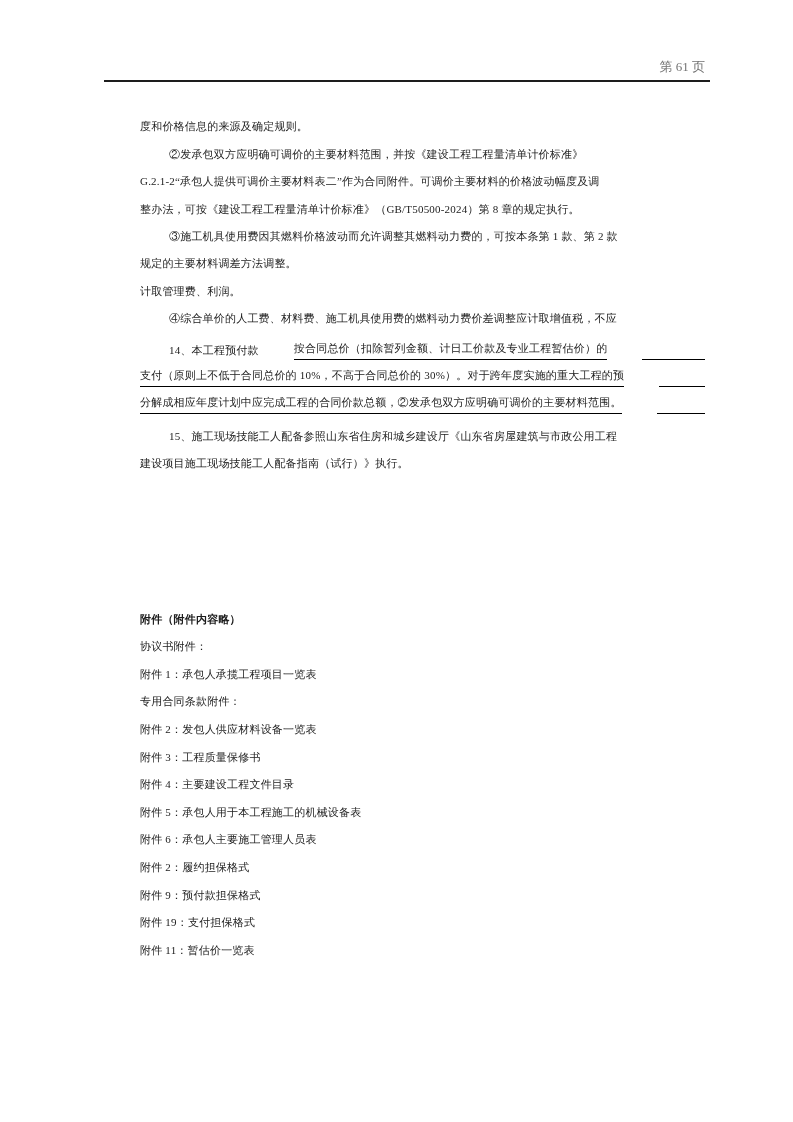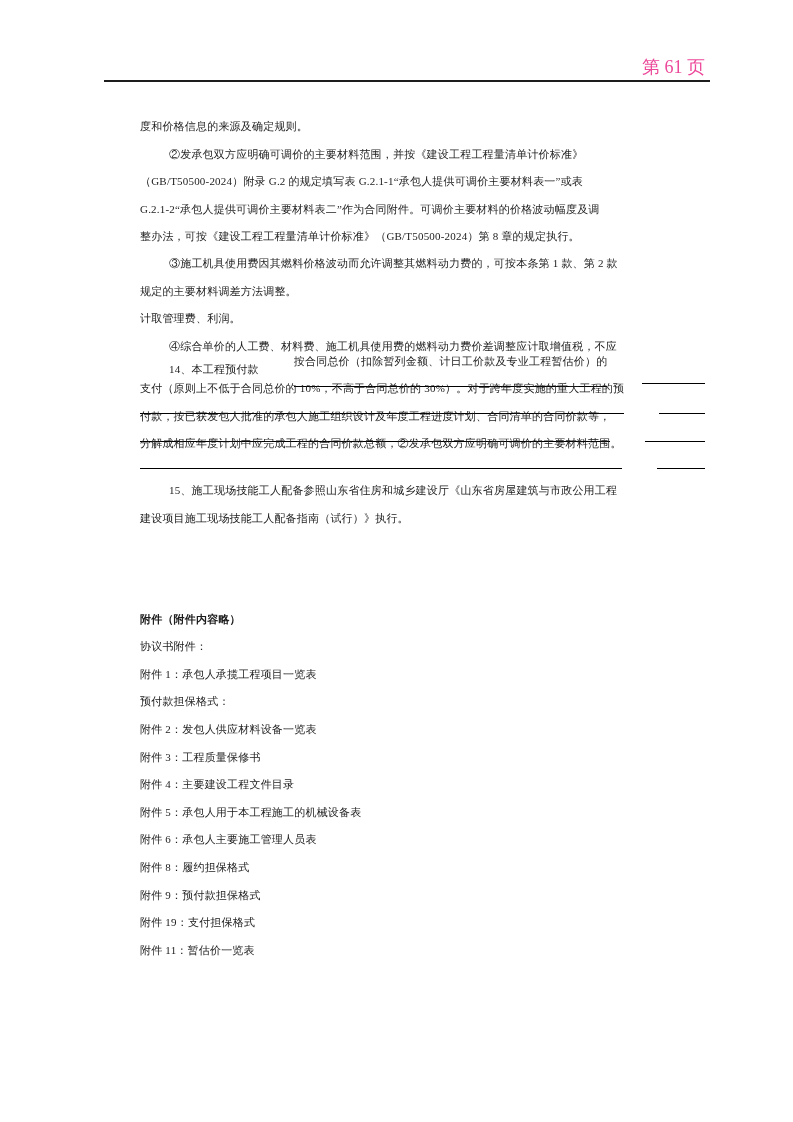--- a/index.html
+++ b/index.html
@@ -14,35 +14,35 @@
   .page { position: absolute; inset: 0; background: #ffffff; }
 
   
   .header {
     position: absolute; left: 104px; top: 58px; width: 606px;
     border-bottom: 2.6px solid #1d1d1d;
   }
   .page-num {
     text-align: right;
     padding: 0 5px 4px 0;
-    font-size: 18px; line-height: 18px;
-    color: #ec4899;
+    font-size: 13px; line-height: 18px;
+    color: #737373;
   }
 
   
   .body-text { position: absolute; left: 105px; top: 112px; width: 600px; }
   .line { position: relative; height: 27.4px; }
   .line.gap { margin-top: 4px; }
   .line-inner {
     position: absolute; left: 0; right: 0; bottom: 3px;
     display: flex; align-items: flex-end;
   }
-  .indent .line-inner { left: 29px; align-items: center; }
+  .indent .line-inner { left: 29px; }
   .seg { white-space: pre; font-size: 11px; line-height: 19px; letter-spacing: 0.2px; margin-left: 35px; }
-  .u { border-bottom: 1.3px solid #000; padding-bottom: 15px; }
+  .u { border-bottom: 1.3px solid #000; padding-bottom: 1px; }
   .fill { flex: 1 1 auto; height: 14px; }
 
   
   .att { position: absolute; left: 105px; top: 604px; width: 600px; }
   .att .line { height: 27.6px; }
   .bold { font-weight: bold; }
 </style>
 </head>
 <body>
 
@@ -54,25 +54,20 @@
 
   <div class="body-text">
       <div class="line">
         <div class="line-inner">
           <span class="seg">度和价格信息的来源及确定规则。</span>
         </div>
       </div>
       <div class="line indent">
         <div class="line-inner">
           <span class="seg">②发承包双方应明确可调价的主要材料范围，并按《建设工程工程量清单计价标准》</span>
-        </div>
-      </div>
-      <div class="line">
-        <div class="line-inner">
-          <span class="seg">（GB/T50500-2024）附录 G.2 的规定填写表 G.2.1-1“承包人提供可调价主要材料表一”或表</span>
         </div>
       </div>
       <div class="line">
         <div class="line-inner">
           <span class="seg">G.2.1-2“承包人提供可调价主要材料表二”作为合同附件。可调价主要材料的价格波动幅度及调</span>
         </div>
       </div>
       <div class="line">
         <div class="line-inner">
           <span class="seg">整办法，可按《建设工程工程量清单计价标准》（GB/T50500-2024）第 8 章的规定执行。</span>
@@ -106,26 +101,20 @@
         </div>
       </div>
       <div class="line">
         <div class="line-inner">
           <span class="seg u">支付（原则上不低于合同总价的 10%，不高于合同总价的 30%）。对于跨年度实施的重大工程的预</span>
           <span class="seg u fill"></span>
         </div>
       </div>
       <div class="line">
         <div class="line-inner">
-          <span class="seg u">付款，按已获发包人批准的承包人施工组织设计及年度工程进度计划、合同清单的合同价款等，</span>
-          <span class="seg u fill"></span>
-        </div>
-      </div>
-      <div class="line">
-        <div class="line-inner">
           <span class="seg u">分解成相应年度计划中应完成工程的合同价款总额，②发承包双方应明确可调价的主要材料范围。</span>
           <span class="seg u fill"></span>
         </div>
       </div>
       <div class="line indent gap">
         <div class="line-inner">
           <span class="seg">15、施工现场技能工人配备参照山东省住房和城乡建设厅《山东省房屋建筑与市政公用工程</span>
         </div>
       </div>
       <div class="line">
@@ -147,21 +136,21 @@
             <span class="seg">协议书附件：</span>
           </div>
         </div>
         <div class="line">
           <div class="line-inner">
             <span class="seg">附件 1：承包人承揽工程项目一览表</span>
           </div>
         </div>
         <div class="line">
           <div class="line-inner">
-            <span class="seg">预付款担保格式：</span>
+            <span class="seg">专用合同条款附件：</span>
           </div>
         </div>
         <div class="line">
           <div class="line-inner">
             <span class="seg">附件 2：发包人供应材料设备一览表</span>
           </div>
         </div>
         <div class="line">
           <div class="line-inner">
             <span class="seg">附件 3：工程质量保修书</span>
@@ -177,21 +166,21 @@
             <span class="seg">附件 5：承包人用于本工程施工的机械设备表</span>
           </div>
         </div>
         <div class="line">
           <div class="line-inner">
             <span class="seg">附件 6：承包人主要施工管理人员表</span>
           </div>
         </div>
         <div class="line">
           <div class="line-inner">
-            <span class="seg">附件 8：履约担保格式</span>
+            <span class="seg">附件 2：履约担保格式</span>
           </div>
         </div>
         <div class="line">
           <div class="line-inner">
             <span class="seg">附件 9：预付款担保格式</span>
           </div>
         </div>
         <div class="line">
           <div class="line-inner">
             <span class="seg">附件 19：支付担保格式</span>

